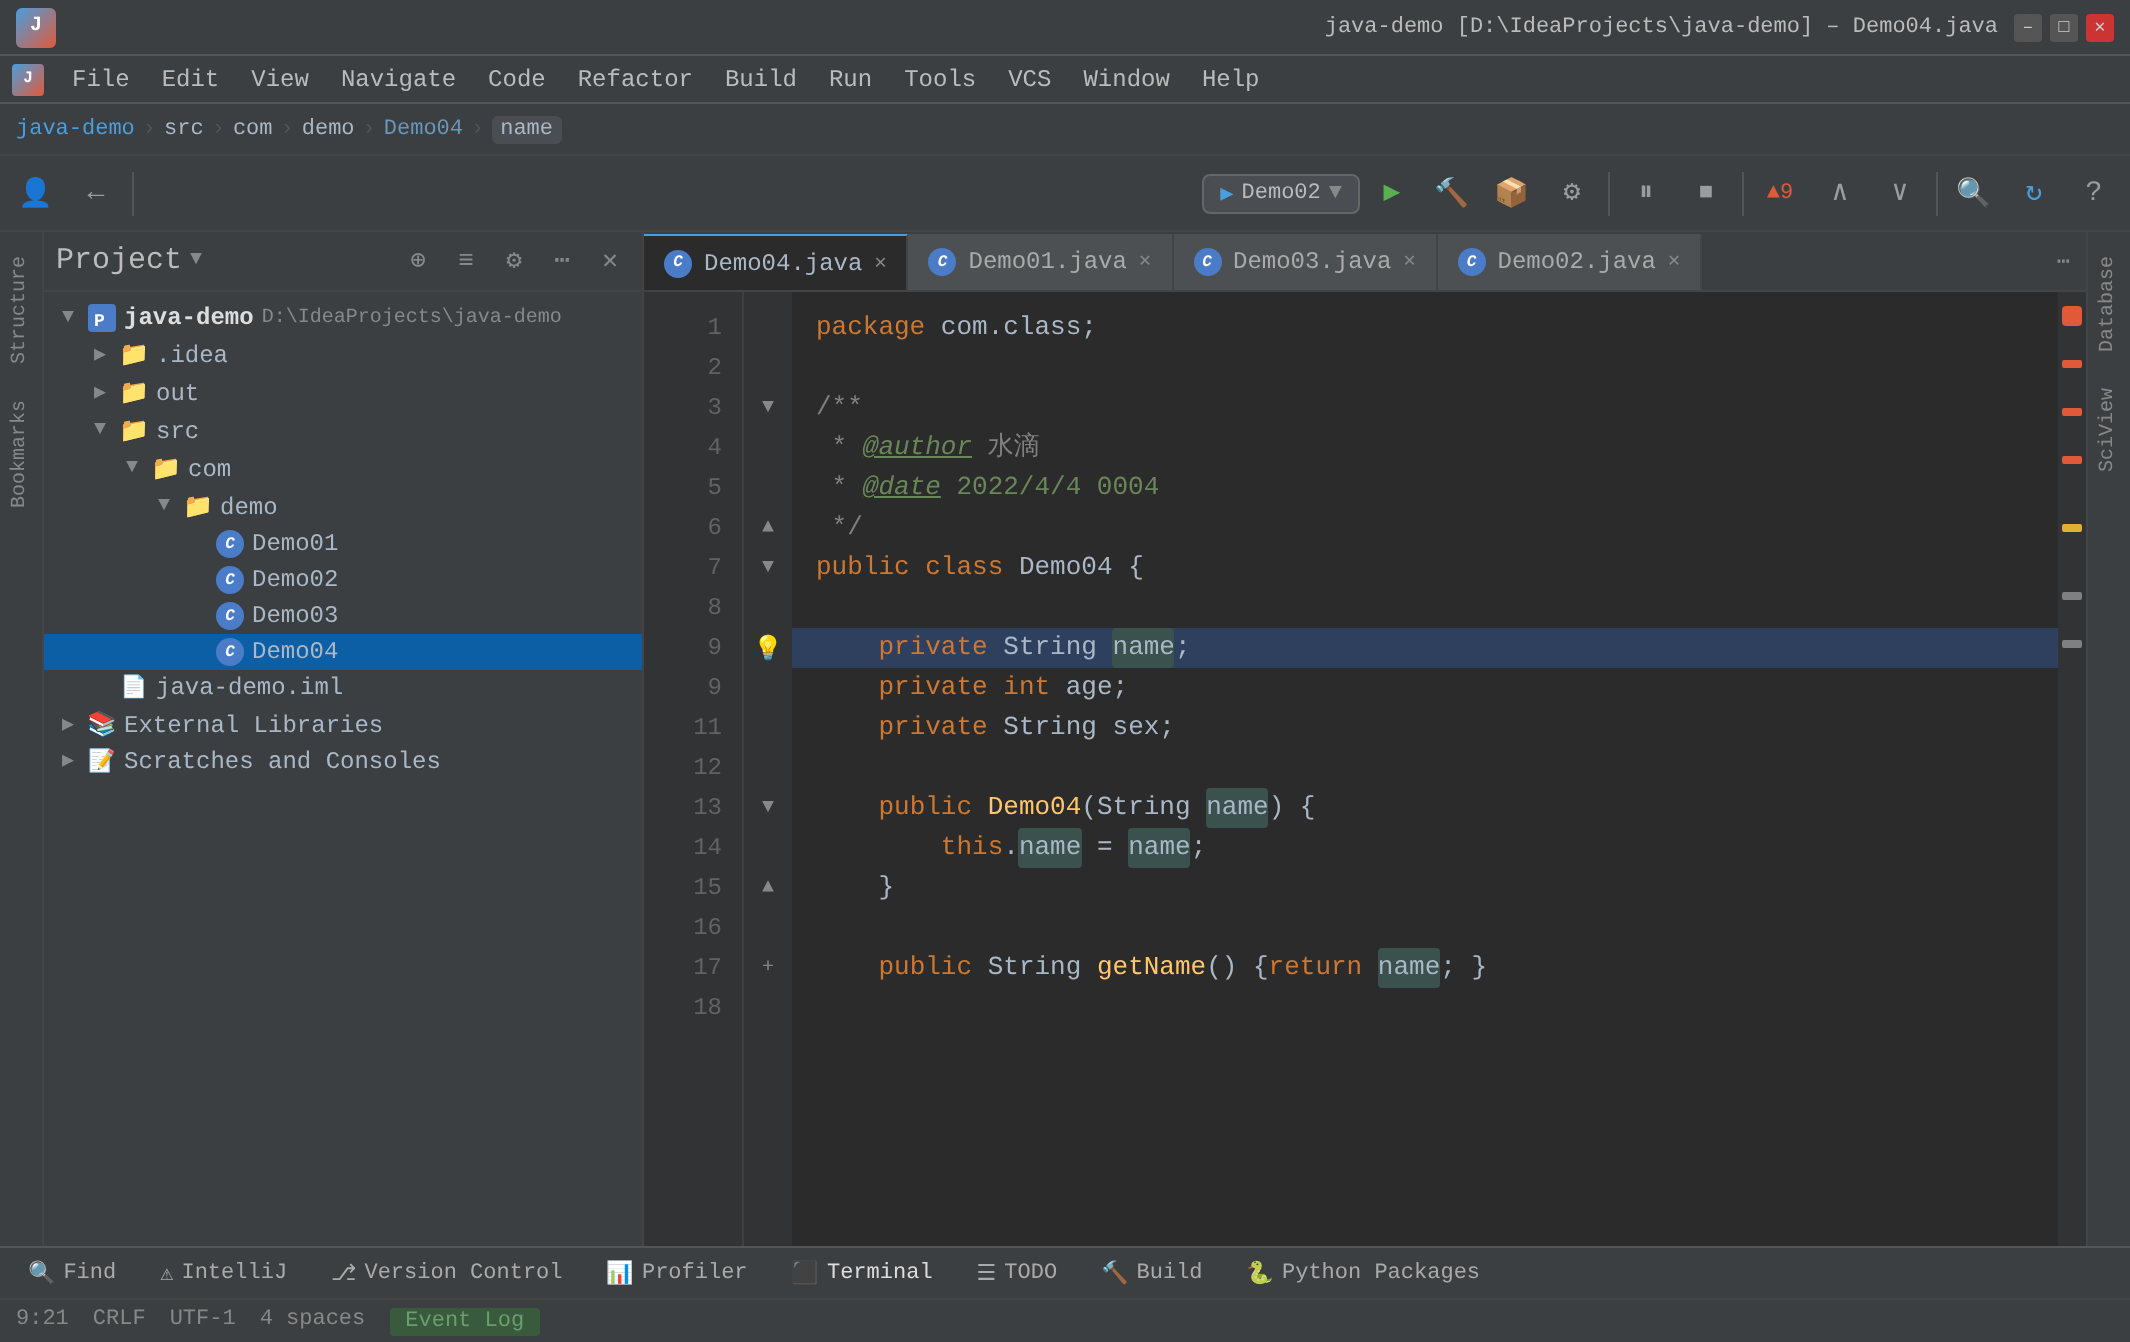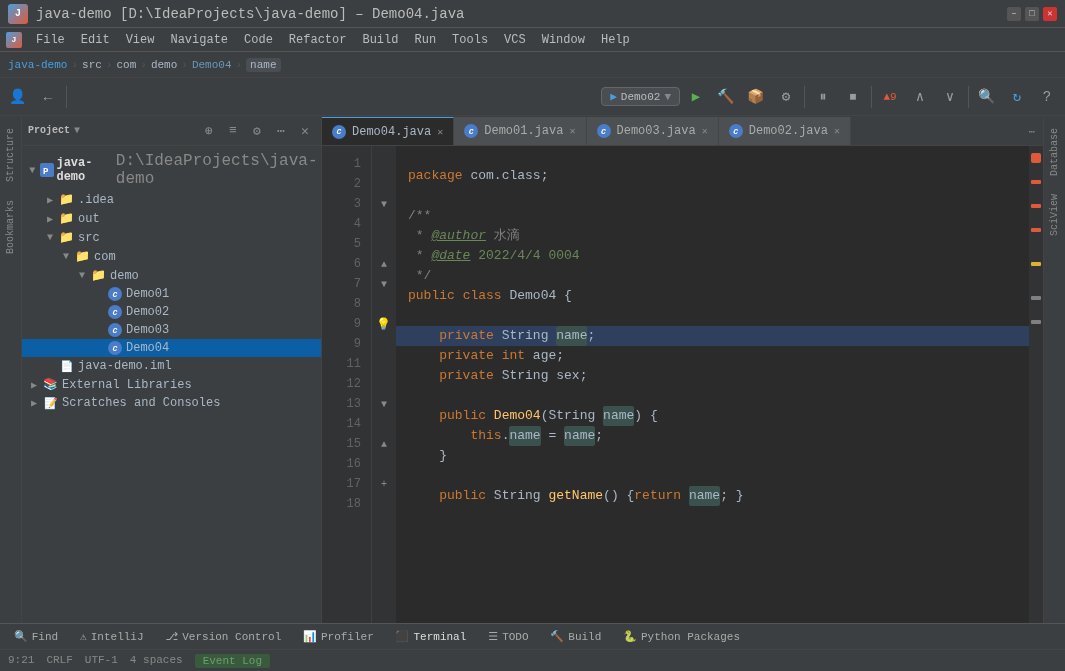--- a/index.html
+++ b/index.html
@@ -1,20 +1,20 @@
 <!DOCTYPE html>
 <html><head>
   <meta charset="utf-8">
   <style>
     * { box-sizing: border-box; margin: 0; padding: 0; }
     body { width: 1065px; height: 671px; background: #2b2b2b; font-family: 'Consolas', 'Courier New', monospace; font-size: 12px; color: #a9b7c6; overflow: hidden; }
 
     
     #titlebar { background: #3c3f41; height: 28px; display: flex; align-items: center; padding: 0 8px; gap: 8px; border-bottom: 1px solid #555; }
-    #titlebar .title-text { color: #bbb; font-size: 14px; flex: 1; text-align: left; }
+    #titlebar .title-text { color: #bbb; font-size: 11px; flex: 1; text-align: right; }
     #titlebar .win-controls { display: flex; gap: 4px; }
     #titlebar .win-btn { width: 14px; height: 14px; background: #555; border-radius: 2px; display: flex; align-items: center; justify-content: center; color: #ccc; font-size: 9px; cursor: pointer; }
 
     
     #menubar { background: #3c3f41; height: 24px; display: flex; align-items: center; padding: 0 4px; border-bottom: 1px solid #555; }
     #menubar .menu-logo { width: 20px; height: 20px; margin-right: 4px; display: flex; align-items: center; justify-content: center; }
     #menubar .menu-item { padding: 2px 8px; color: #bbb; font-size: 12px; cursor: pointer; border-radius: 3px; }
 
     
     #breadcrumb { background: #3c3f41; height: 26px; display: flex; align-items: center; padding: 0 8px; border-bottom: 1px solid #444; font-size: 11px; gap: 4px; }
@@ -30,21 +30,21 @@
     #toolbar .tb-sep { width: 1px; height: 22px; background: #555; margin: 0 2px; }
     #toolbar .tb-spacer { flex: 1; }
     #toolbar .run-config { background: #4a4e52; border: 1px solid #666; border-radius: 4px; padding: 2px 8px; color: #bbb; font-size: 11px; display: flex; align-items: center; gap: 4px; cursor: pointer; }
 
     
     #main { display: flex; height: calc(671px - 28px - 24px - 26px - 38px - 26px - 22px); }
 
     
     #sidebar { width: 300px; background: #3c3f41; border-right: 1px solid #444; display: flex; flex-direction: column; }
     #sidebar-header { height: 30px; display: flex; align-items: center; padding: 0 6px; background: #3c3f41; border-bottom: 1px solid #444; gap: 4px; }
-    #sidebar-header .sh-title { font-size: 10px; color: #bbb; font-weight: bold; }
+    #sidebar-header .sh-title { font-size: 15px; color: #bbb; font-weight: normal; }
     #sidebar-header .sh-spacer { flex: 1; }
     #sidebar-header .sh-btn { width: 20px; height: 20px; display: flex; align-items: center; justify-content: center; color: #888; cursor: pointer; font-size: 13px; }
 
     #tree { flex: 1; overflow-y: auto; padding: 4px 0; }
     .tree-item { display: flex; align-items: center; padding: 2px 0; cursor: pointer; user-select: none; }
     .tree-item.selected { background: #0d5fa5; }
     .tree-indent { display: inline-block; }
     .tree-arrow { width: 16px; display: inline-flex; align-items: center; justify-content: center; color: #888; font-size: 10px; }
     .tree-icon { width: 18px; display: inline-flex; align-items: center; justify-content: center; margin-right: 2px; }
     .tree-label { font-size: 12px; }
@@ -61,21 +61,21 @@
     #tabs { height: 30px; background: #3c3f41; display: flex; align-items: flex-end; border-bottom: 1px solid #444; }
     .tab { display: flex; align-items: center; padding: 0 10px; height: 28px; background: #4c5052; border-right: 1px solid #444; color: #aaa; font-size: 12px; cursor: pointer; gap: 6px; position: relative; }
     .tab.active { background: #2b2b2b; color: #a9b7c6; border-top: 1px solid #4a9ede; }
     .tab-icon { width: 14px; height: 14px; background: #4a7cc7; border-radius: 50%; display: inline-flex; align-items: center; justify-content: center; font-size: 8px; color: white; font-weight: bold; font-style: italic; }
     .tab-close { color: #888; font-size: 10px; cursor: pointer; }
     #tabs-more { margin-left: auto; padding: 0 8px; color: #888; cursor: pointer; font-size: 11px; display: flex; align-items: center; height: 28px; }
 
     
     #code-editor { flex: 1; display: flex; overflow: hidden; }
     #line-numbers { width: 50px; background: #313335; padding: 8px 0; text-align: right; color: #606366; font-size: 12px; line-height: 20px; padding-right: 10px; border-right: 1px solid #3d3f41; flex-shrink: 0; }
-    #code-content { flex: 1; padding: 8px 0; overflow: auto; line-height: 20px; font-size: 13px; margin-top: 12px; }
+    #code-content { flex: 1; padding: 8px 0; overflow: auto; line-height: 20px; font-size: 13px; }
     .code-line { display: flex; align-items: center; padding: 0 12px; min-height: 20px; }
     .code-line.highlighted { background: #2f3f5e; }
 
     
     .kw { color: #cc7832; }
     .cls { color: #a9b7c6; }
     .fn { color: #ffc66d; }
     .ann { color: #6a8759; font-style: italic; text-decoration: underline; }
     .ann-val { color: #6a8759; }
     .cmt { color: #808080; }
@@ -213,21 +213,21 @@
       <div class="tree-item">
         <span class="tree-indent" style="width:4px;"></span>
         <span class="tree-arrow">▼</span>
         <span class="tree-icon">
           <svg width="14" height="14" viewBox="0 0 14 14">
               <rect width="14" height="14" rx="2" fill="#4a7cc7"></rect>
               <text x="3" y="11" fill="white" font-size="9" font-weight="bold">P</text>
             </svg>
         </span>
         <span class="tree-label" style="color:#ddd;font-weight:bold;">java-demo</span>
-        <span style="color:#888;font-size:16px;margin-left:4px;">D:\IdeaProjects\java-demo</span>
+        <span style="color:#888;font-size:10px;margin-left:4px;">D:\IdeaProjects\java-demo</span>
       </div>
 
       <div class="tree-item">
         <span class="tree-indent" style="width:20px;"></span>
         <span class="tree-arrow">▶</span>
         <span class="tree-icon folder-icon">📁</span>
         <span class="tree-label">.idea</span>
       </div>
 
       <div class="tree-item">

